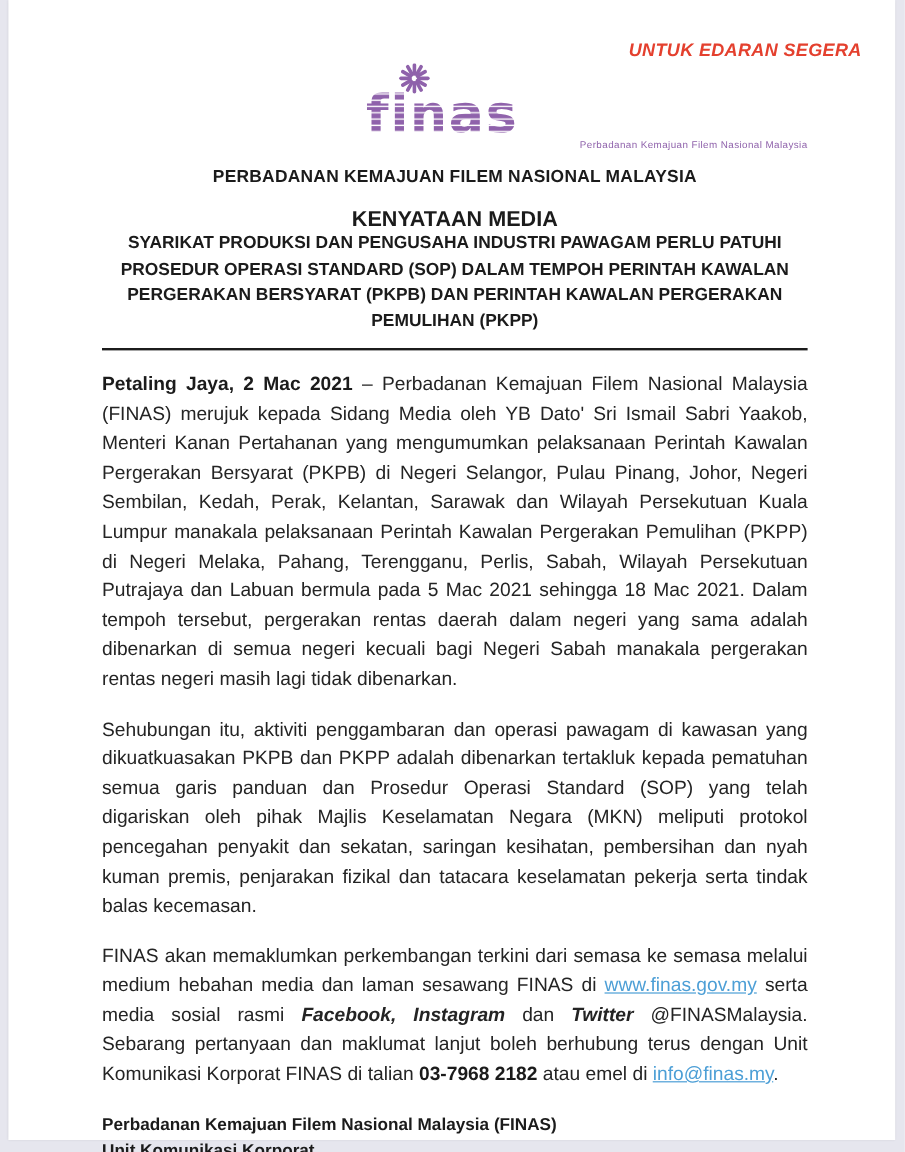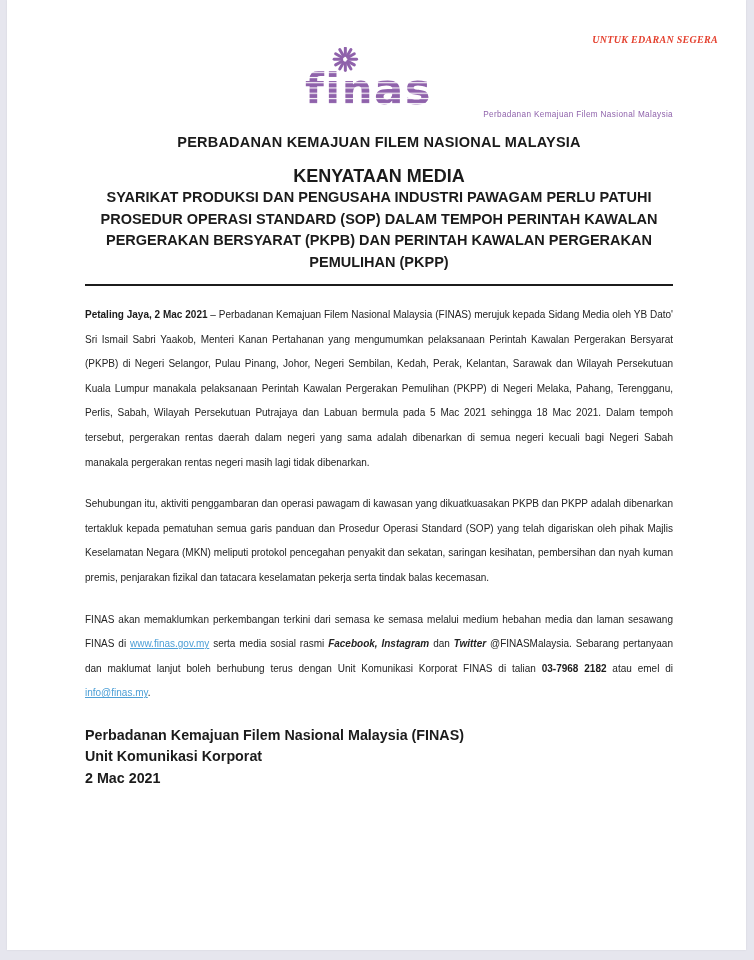--- a/index.html
+++ b/index.html
@@ -18,26 +18,25 @@
   }
   .content{
     padding:0 73px 0 78px;
     color:#222;
   }
   .dispatch{
     padding-top:34px;
     text-align:right;
     padding-right:0;
     margin-right:-45px;
-    font-size:10px;
+    font-size:15px;
     font-weight:bold;
     font-style:italic;
     color:#e4402e;
     letter-spacing:0.3px;
-    font-family:Liberation Serif, serif;
   }
   .logo-block{
     margin-top:2px;
     text-align:right;
   }
   .logo-svg{display:block;margin:0 auto;}
   .logo-tagline{
     margin-top:1px;
     font-size:8.2px;
     letter-spacing:0.35px;
@@ -67,21 +66,21 @@
     line-height:21.5px;
     color:#1b1b1b;
   }
   .rule{
     margin-top:11px;
     border:none;
     border-top:2.5px solid #1c1c1c;
   }
   .para{
     margin-top:17px;
-    font-size:10px;
+    font-size:16px;
     line-height:24.6px;
     text-align:justify;
     color:#242424;
   }
   .bold{font-weight:bold;color:#1b1b1b;}
   .italic{font-style:italic;font-weight:bold;}
   a.doc-link{
     color:#4d9fd6;
   }
   .signoff{

